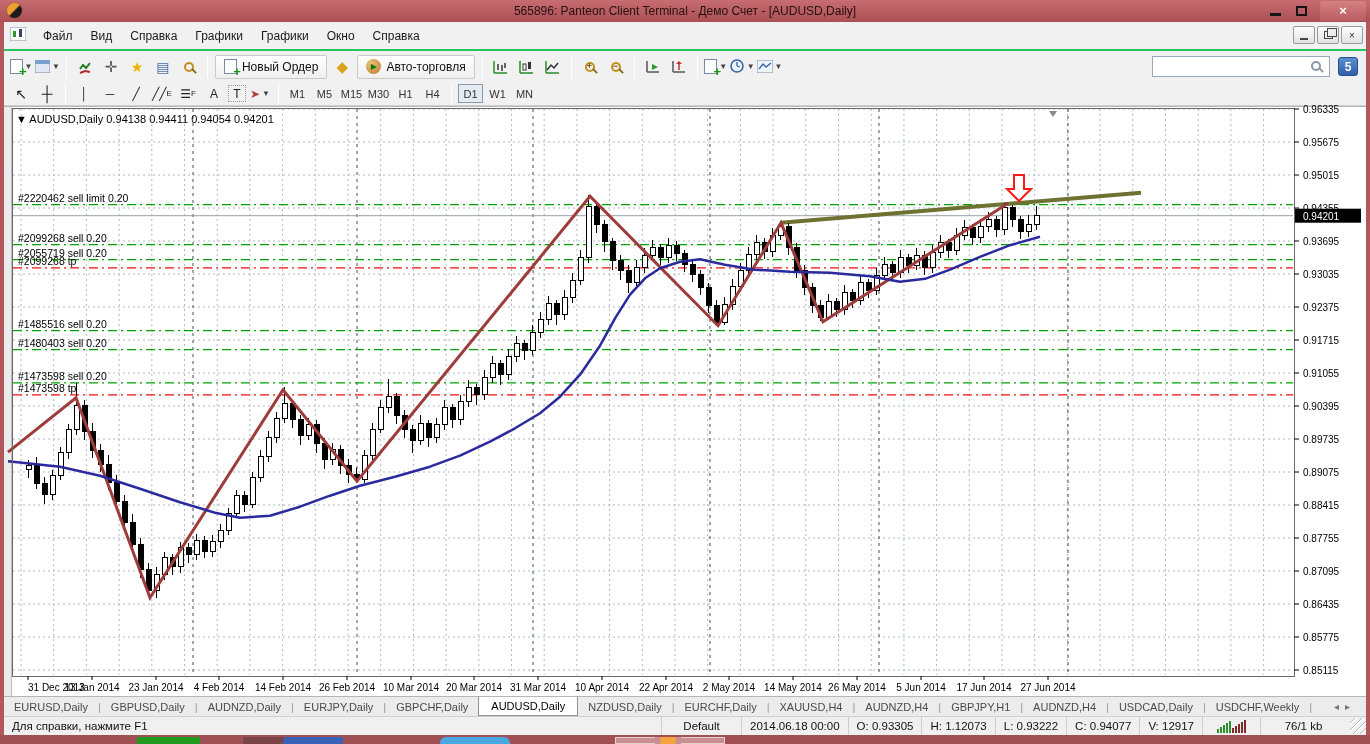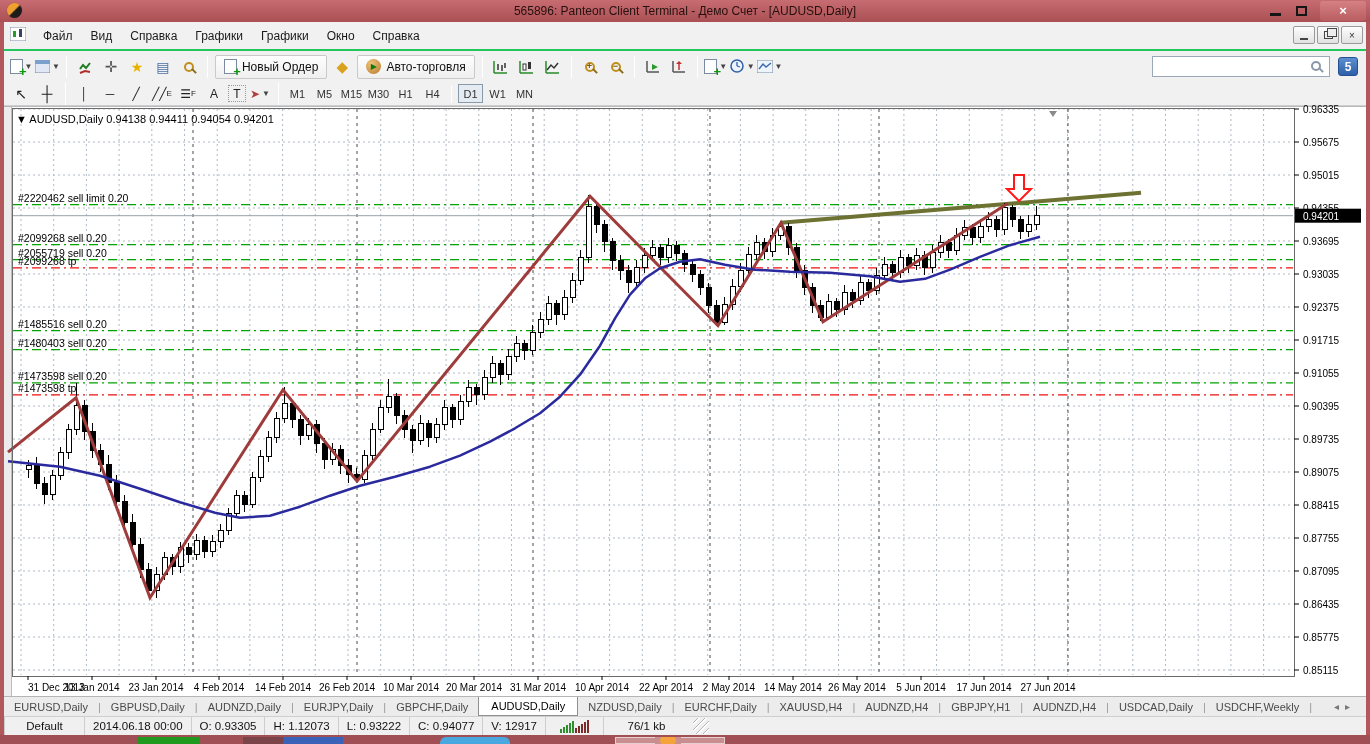--- a/index.html
+++ b/index.html
@@ -718,20 +718,21 @@
     <span class="tab">AUDNZD,H4</span>
       <span class="tabdiv">|</span>
     <span class="tab">USDCAD,Daily</span>
       <span class="tabdiv">|</span>
     <span class="tab">USDCHF,Weekly</span>
       <span class="tabdiv">|</span>
     <span class="tab-arrows">◂▸</span>
   </div>
 
   <div class="statusbar">
+    <span class="seg first">Для справки, нажмите F1</span>
     <span class="seg" style="min-width:80px;justify-content:center">Default</span>
     <span class="seg">2014.06.18 00:00</span>
     <span class="seg">O: 0.93305</span>
     <span class="seg">H: 1.12073</span>
     <span class="seg">L: 0.93222</span>
     <span class="seg">C: 0.94077</span>
     <span class="seg">V: 12917</span>
     <span class="seg">
       <span class="bars">
           <span style="height:4px;background:#2f8f2f"></span>

